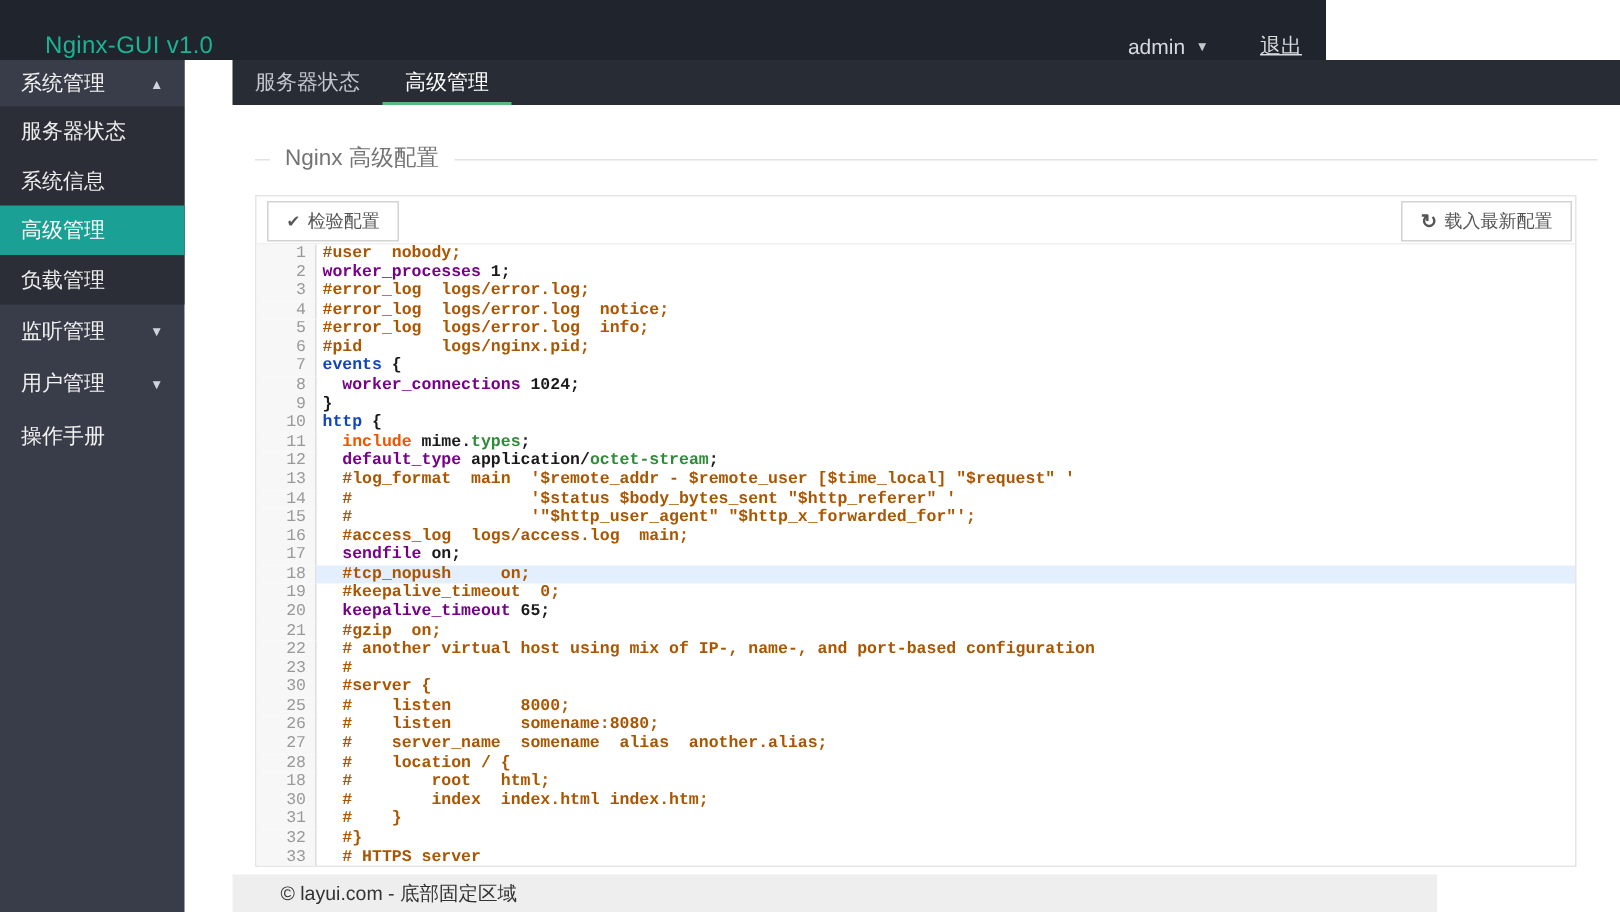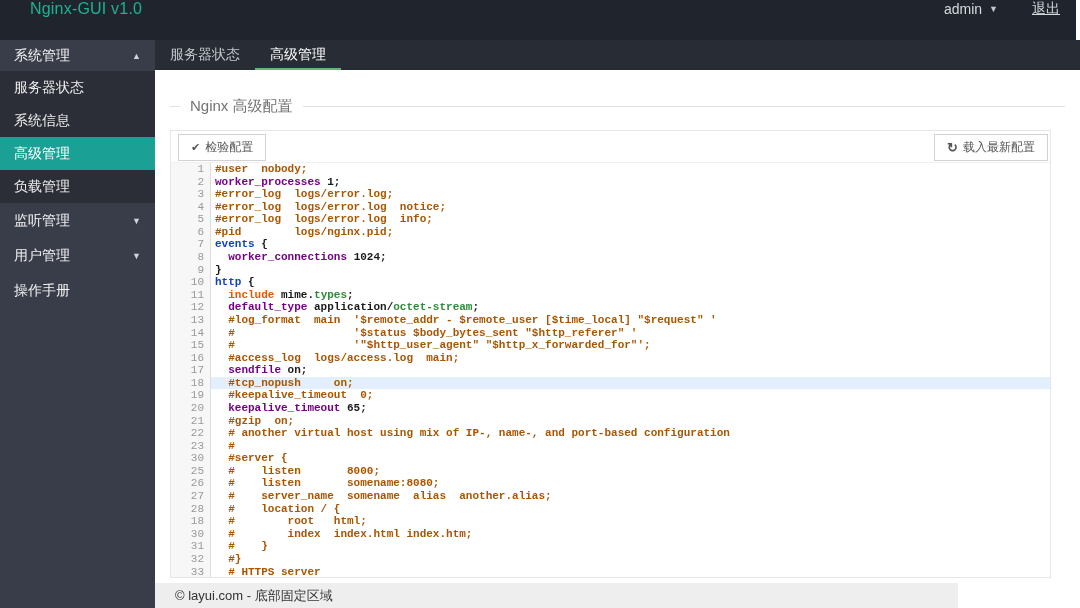--- a/index.html
+++ b/index.html
@@ -1,27 +1,27 @@
 <!DOCTYPE html>
 <html><head>
 <meta charset="utf-8">
 <style>
   * { margin:0; padding:0; box-sizing:border-box; }
   html,body { width:1080px; height:608px; overflow:hidden; font-family:"Liberation Sans", sans-serif; background:#fff; }
 
   
-  .app-header { position:absolute; left:0; top:0; width:1076px; height:40px; background:#20242c; display:flex; align-items:flex-start; }
+  .app-header { position:absolute; left:0; top:0; width:884px; height:40px; background:#20242c; display:flex; align-items:flex-end; }
   .logo { margin-left:30px; font-size:16px; color:#1ab394; letter-spacing:.2px; }
   .header-right { margin-left:auto; display:flex; align-items:center; gap:34px; padding-right:16px; }
   .admin-menu { color:#d6d9dd; font-size:14px; display:flex; align-items:center; gap:7px; cursor:pointer; }
   .caret { font-size:9px; color:#c3c7cc; }
   .logout { color:#d6d9dd; font-size:14px; cursor:pointer;text-decoration:underline; }
 
   
-  .sidebar { position:absolute; left:0; top:40px; width:155px; height:568px; background:#393D49;font-family:Liberation Serif, serif; }
+  .sidebar { position:absolute; left:0; top:40px; width:123px; height:568px; background:#393D49;font-family:Liberation Serif, serif; }
   .side-row { display:flex; align-items:center; padding:0 14px 0 14px; color:#f2f2f2; font-size:14px; cursor:pointer; }
   .side-row .arrow { margin-left:auto; font-size:9px; color:#cfd3dc; }
   .side-group-head { height:31px; background:#393D49; }
   .side-children { background:#2b2e37; }
   .side-child { height:33px; color:#ededed; }
   .side-child.active { background:#1aa094; color:#fff; }
   .side-top { height:35px; }
 
   
   .tabbar { position:absolute; left:155px; top:40px; width:925px; height:30px; background:#282c34; display:flex; align-items:stretch; padding-left:0; }
@@ -53,21 +53,21 @@
   .cm-line.activeline .codecell { background:#e3effd; }
   .tk-c { color:#aa5500; }      
   .tk-k { color:#770088; }      
   .tk-b { color:#1144bb;margin-top:39px; }      
   .tk-i { color:#ee5500; }      
   .tk-g { color:#2e8b3a; }      
   .tk-t { color:#1a1a1a; }      
 
   
   .footer { position:absolute; left:155px; top:583px; width:803px; height:25px; background:#eee; color:#333;
-            font-size:13px; line-height:25px; padding-left:20px; }
+            font-size:13px; line-height:25px; padding-left:32px; }
 
   .floppy { width:12px; height:12px; display:inline-block; }
 </style>
 </head>
 <body>
 
 <div class="app-header">
   <div class="logo">Nginx-GUI v1.0</div>
   <div class="header-right">
     <div class="admin-menu">

